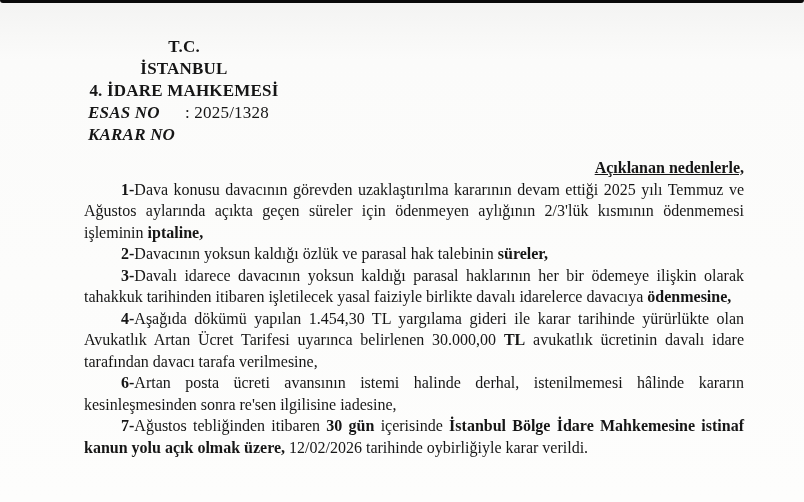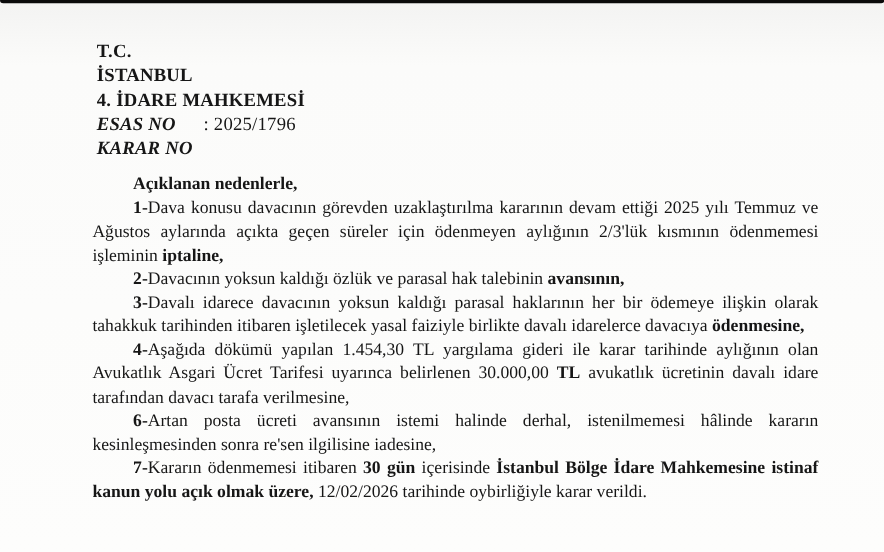--- a/index.html
+++ b/index.html
@@ -24,62 +24,63 @@
   }
   .court-header {
     position: absolute;
     left: 88px; top: 36px;
     width: 192px;
     font-size: 17px;
     line-height: 22px;
     font-weight: bold;
     letter-spacing: 0.2px;
   }
-  .hdr-line { white-space: nowrap; }
+  .hdr-line { text-align: center; white-space: nowrap; }
   .case-row { display: flex; white-space: nowrap; }
   .case-label { font-weight: bold; width: 97px; flex: 0 0 97px; font-style: italic; }
   .case-value { font-weight: normal; }
   .decision-body {
     position: absolute;
     left: 84px; top: 157px;
     width: 660px;
     font-size: 16px;
     line-height: 21.5px;
     text-align: justify;
   }
   .decision-body p { margin: 0; text-indent: 37px; }
   .heading {
     font-weight: bold;
-    text-align: left;
+    text-decoration: underline;
+    text-align: right;
   }
   .para b { font-weight: bold; }
 </style>
 </head>
 <body>
 
 <div class="page" style="color: rgb(22, 22, 22);">
   <div class="scan-edge" style="background: rgb(10, 10, 10);"></div>
 
   <header class="court-header">
     <div class="hdr-line">T.C.</div>
     <div class="hdr-line">İSTANBUL</div>
     <div class="hdr-line">4. İDARE MAHKEMESİ</div>
     <div class="case-row">
       <span class="case-label">ESAS NO</span>
-      <span class="case-value">: 2025/1796</span>
+      <span class="case-value">: 2025/1328</span>
     </div>
     <div class="case-row">
       <span class="case-label">KARAR NO</span>
     </div>
   </header>
 
   <main class="decision-body">
     <p class="heading">Açıklanan nedenlerle,</p>
     <div id="decision-paragraphs">
         <p class="para"><b>1-</b><span>Dava konusu davacının görevden uzaklaştırılma kararının devam ettiği 2025 yılı Temmuz ve Ağustos aylarında açıkta geçen süreler için ödenmeyen aylığının 2/3'lük kısmının ödenmemesi işleminin </span><b>iptaline,</b></p>
-        <p class="para"><b>2-</b><span>Davacının yoksun kaldığı özlük ve parasal hak talebinin </span><b>avansının,</b></p>
+        <p class="para"><b>2-</b><span>Davacının yoksun kaldığı özlük ve parasal hak talebinin </span><b>süreler,</b></p>
         <p class="para"><b>3-</b><span>Davalı idarece davacının yoksun kaldığı parasal haklarının her bir ödemeye ilişkin olarak tahakkuk tarihinden itibaren işletilecek yasal faiziyle birlikte davalı idarelerce davacıya </span><b>ödenmesine,</b></p>
-        <p class="para"><b>4-</b><span>Aşağıda dökümü yapılan 1.454,30 TL yargılama gideri ile karar tarihinde aylığının olan Avukatlık Asgari Ücret Tarifesi uyarınca belirlenen 30.000,00 </span><b>TL</b><span> avukatlık ücretinin davalı idare tarafından davacı tarafa verilmesine,</span></p>
+        <p class="para"><b>4-</b><span>Aşağıda dökümü yapılan 1.454,30 TL yargılama gideri ile karar tarihinde yürürlükte olan Avukatlık Artan Ücret Tarifesi uyarınca belirlenen 30.000,00 </span><b>TL</b><span> avukatlık ücretinin davalı idare tarafından davacı tarafa verilmesine,</span></p>
         <p class="para"><b>6-</b><span>Artan posta ücreti avansının istemi halinde derhal, istenilmemesi hâlinde kararın kesinleşmesinden sonra re'sen ilgilisine iadesine,</span></p>
-        <p class="para"><b>7-</b><span>Kararın ödenmemesi itibaren </span><b>30 gün</b><span> içerisinde </span><b>İstanbul Bölge İdare Mahkemesine istinaf kanun yolu açık olmak üzere,</b><span> 12/02/2026 tarihinde oybirliğiyle karar verildi.</span></p>
+        <p class="para"><b>7-</b><span>Ağustos tebliğinden itibaren </span><b>30 gün</b><span> içerisinde </span><b>İstanbul Bölge İdare Mahkemesine istinaf kanun yolu açık olmak üzere,</b><span> 12/02/2026 tarihinde oybirliğiyle karar verildi.</span></p>
       </div>
   </main>
 </div>
 
 </body></html>

